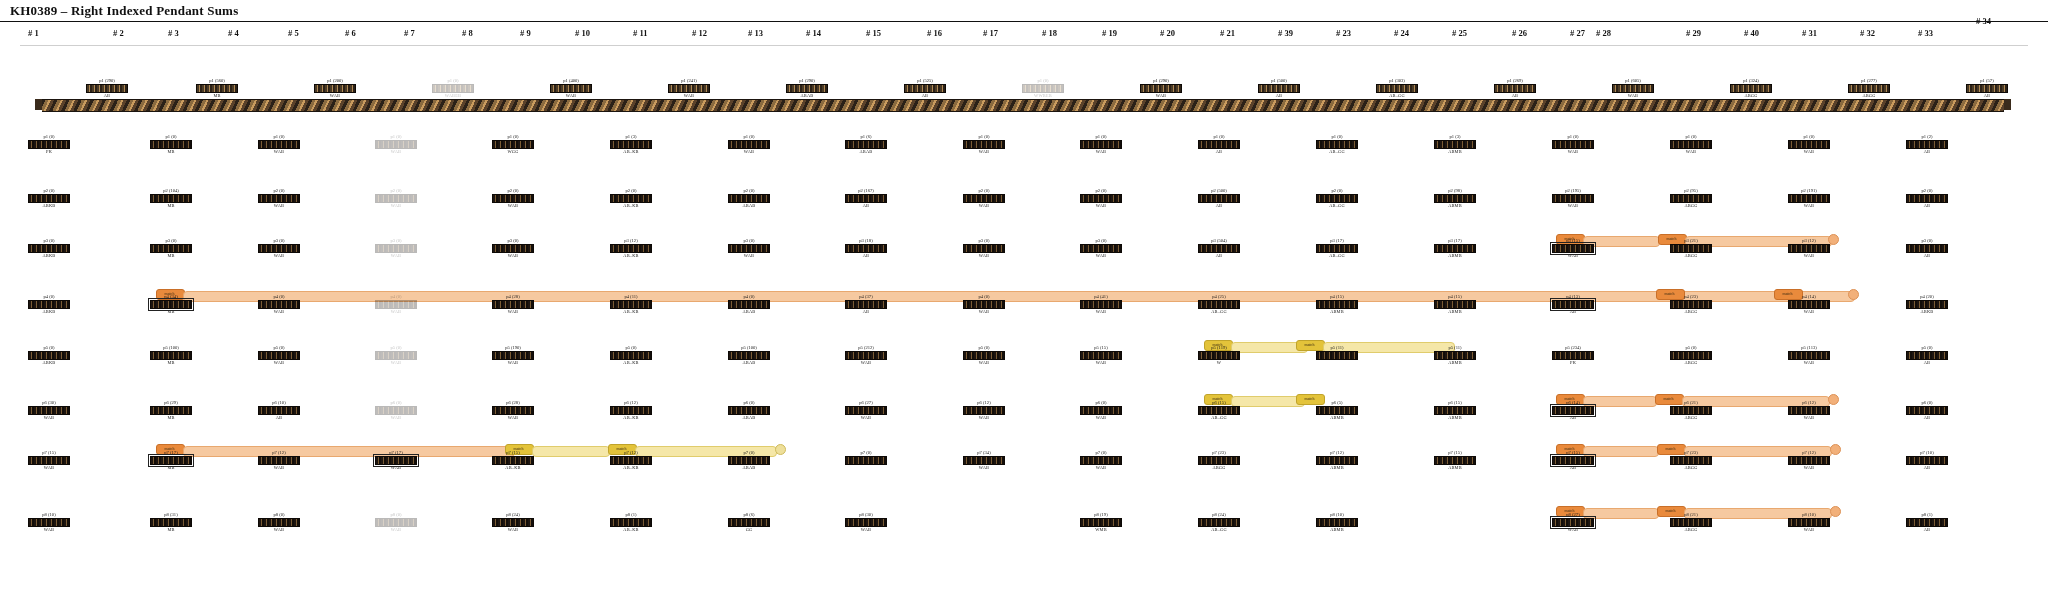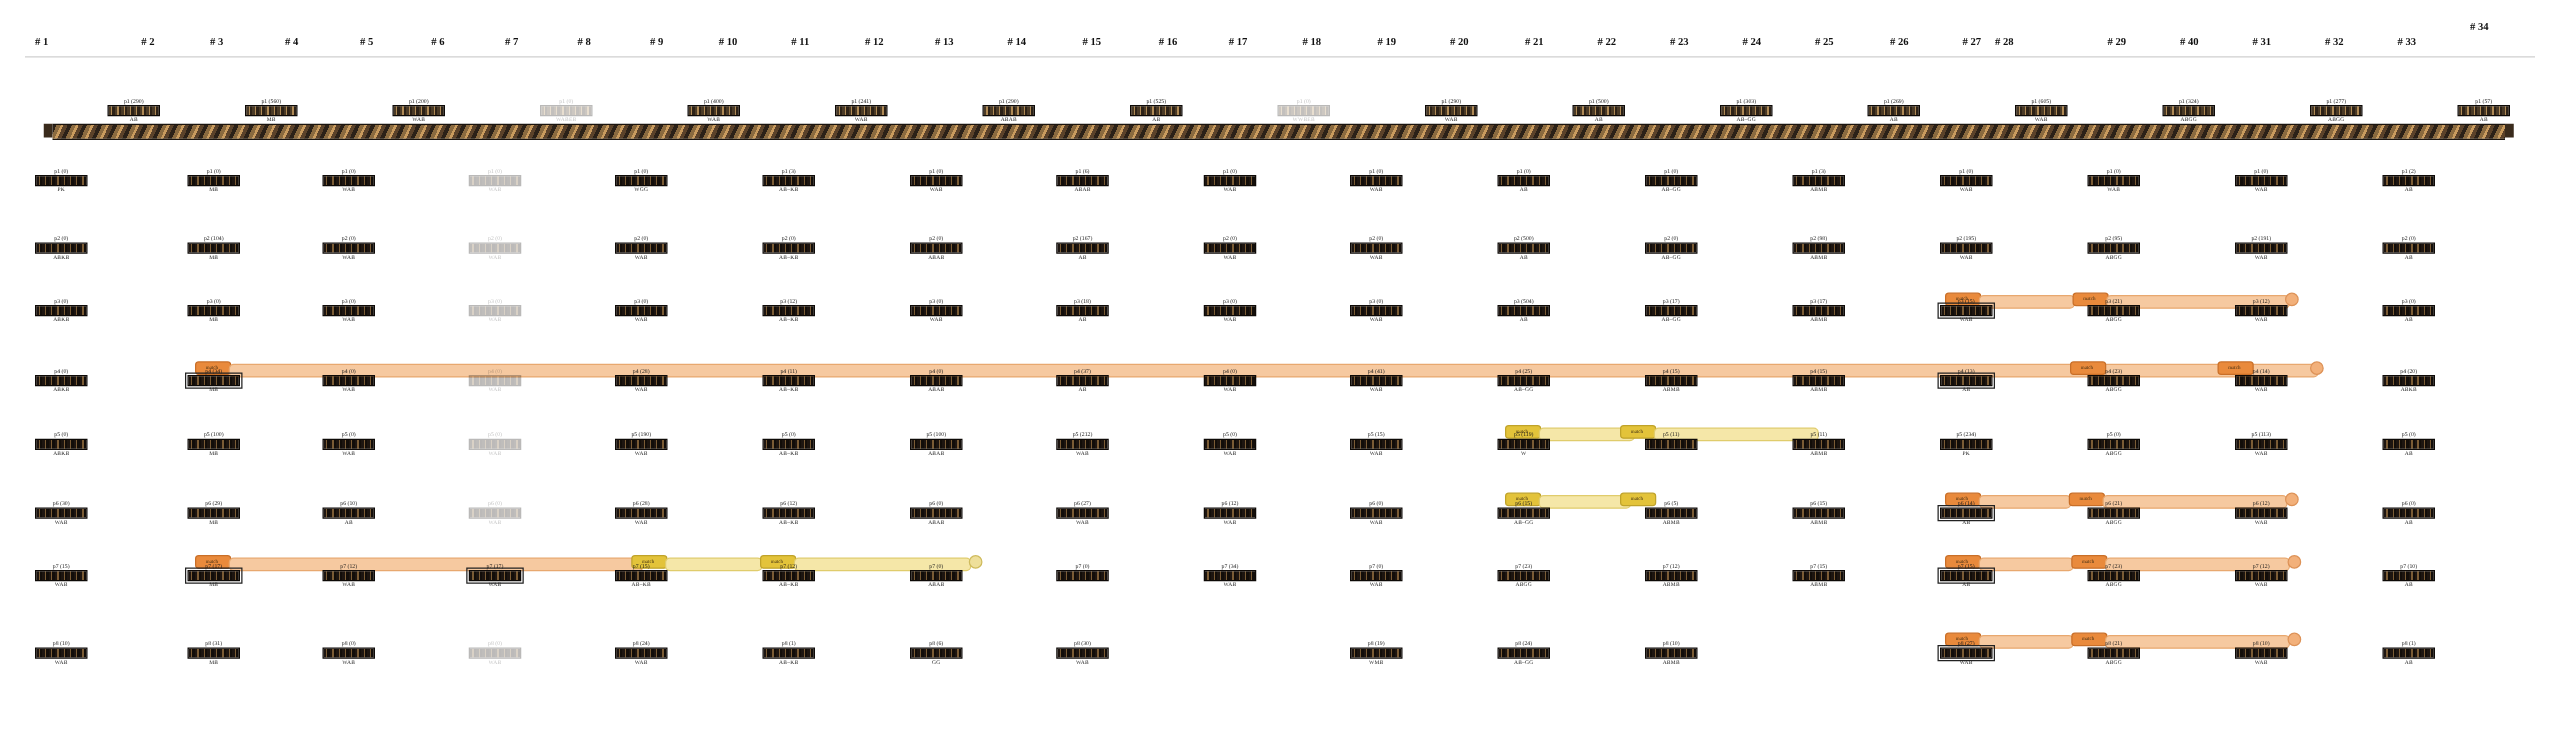--- a/index.html
+++ b/index.html
@@ -44,20 +44,23 @@
   .capdot{position:absolute;width:9px;height:9px;border-radius:50%;}
   .capdot.orange{background:#f2b07a;border:1px solid #dd9257;}
   .capdot.yellow{background:#eedf9a;border:1px solid #cfbb5d;}
   .caplabel{position:absolute;font-size:4px;color:#3a2a12;line-height:9px;text-align:center;}
 </style>
 </head>
 <body>
 
 <div id="stage">
 
+  <div class="titlebar">
+    <div class="title">KH0389 – Right Indexed Pendant Sums</div>
+  </div>
 
   <div class="ruleline"></div>
 
   <div id="columns">
       <div class="colhead" style="left: 28px; top: 28px;"># 1</div>
       <div class="colhead" style="left: 113px; top: 28px;"># 2</div>
       <div class="colhead" style="left: 168px; top: 28px;"># 3</div>
       <div class="colhead" style="left: 228px; top: 28px;"># 4</div>
       <div class="colhead" style="left: 288px; top: 28px;"># 5</div>
       <div class="colhead" style="left: 345px; top: 28px;"># 6</div>
@@ -69,21 +72,21 @@
       <div class="colhead" style="left: 692px; top: 28px;"># 12</div>
       <div class="colhead" style="left: 748px; top: 28px;"># 13</div>
       <div class="colhead" style="left: 806px; top: 28px;"># 14</div>
       <div class="colhead" style="left: 866px; top: 28px;"># 15</div>
       <div class="colhead" style="left: 927px; top: 28px;"># 16</div>
       <div class="colhead" style="left: 983px; top: 28px;"># 17</div>
       <div class="colhead" style="left: 1042px; top: 28px;"># 18</div>
       <div class="colhead" style="left: 1102px; top: 28px;"># 19</div>
       <div class="colhead" style="left: 1160px; top: 28px;"># 20</div>
       <div class="colhead" style="left: 1220px; top: 28px;"># 21</div>
-      <div class="colhead" style="left: 1278px; top: 28px;"># 22</div>
+      <div class="colhead" style="left: 1278px; top: 28px;"># 39</div>
       <div class="colhead" style="left: 1336px; top: 28px;"># 23</div>
       <div class="colhead" style="left: 1394px; top: 28px;"># 24</div>
       <div class="colhead" style="left: 1452px; top: 28px;"># 25</div>
       <div class="colhead" style="left: 1512px; top: 28px;"># 26</div>
       <div class="colhead" style="left: 1570px; top: 28px;"># 27</div>
       <div class="colhead" style="left: 1596px; top: 28px;"># 28</div>
       <div class="colhead" style="left: 1686px; top: 28px;"># 29</div>
       <div class="colhead" style="left: 1744px; top: 28px;"># 40</div>
       <div class="colhead" style="left: 1802px; top: 28px;"># 31</div>
       <div class="colhead" style="left: 1860px; top: 28px; text-align: center;"># 32</div>

